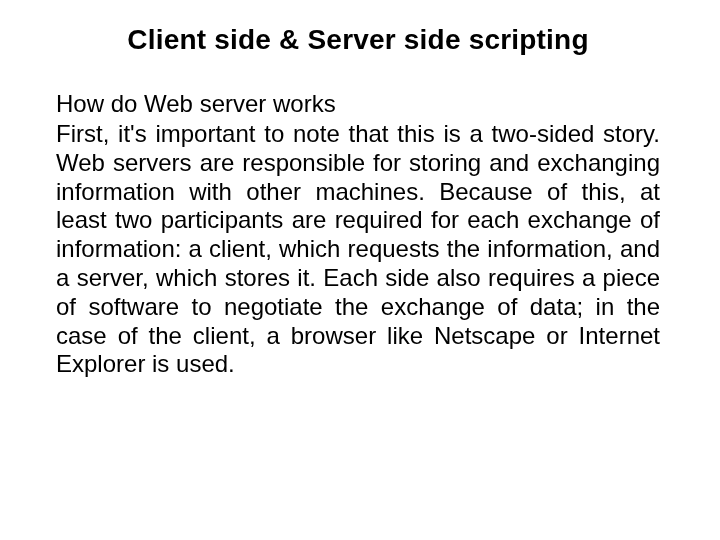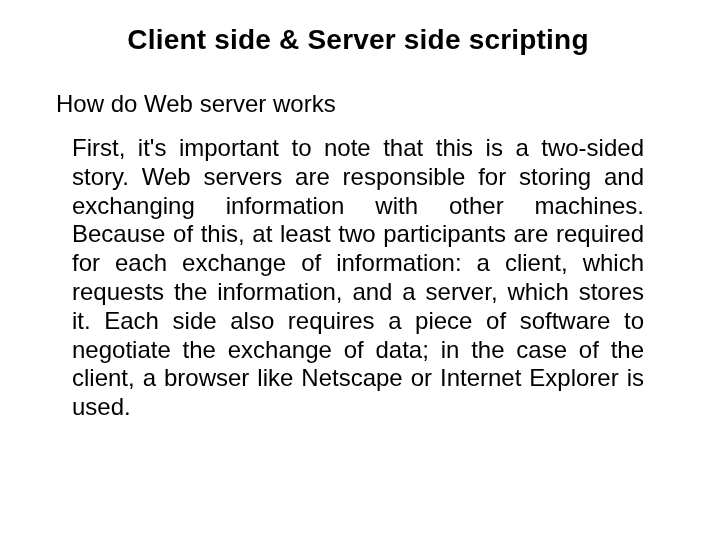--- a/index.html
+++ b/index.html
@@ -27,21 +27,21 @@
   .subheading {
     font-size: 24px;
     font-weight: normal;
     margin: 0 0 2px 0;
     text-align: left;
   }
   .body-text {
     font-size: 24px;
     line-height: 1.2;
     text-align: justify;
-    margin: 16px;
+    margin: 0;
   }
 </style>
 </head>
 <body>
 
 <div class="slide">
   <h1 class="title">Client side &amp; Server side scripting</h1>
   <p class="subheading">How do Web server works</p>
   <p class="body-text">First, it's important to note that this is a two-sided story. Web servers are responsible for storing and exchanging information with other machines. Because of this, at least two participants are required for each exchange of information: a client, which requests the information, and a server, which stores it. Each side also requires a piece of software to negotiate the exchange of data; in the case of the client, a browser like Netscape or Internet Explorer is used.</p>
 </div>

